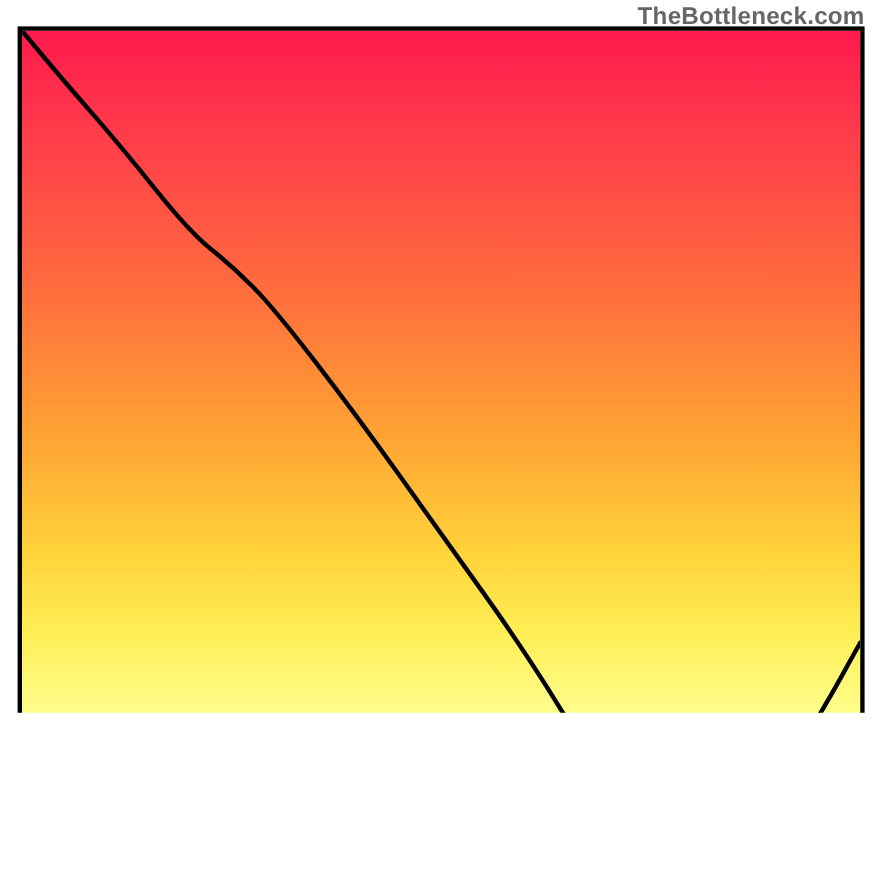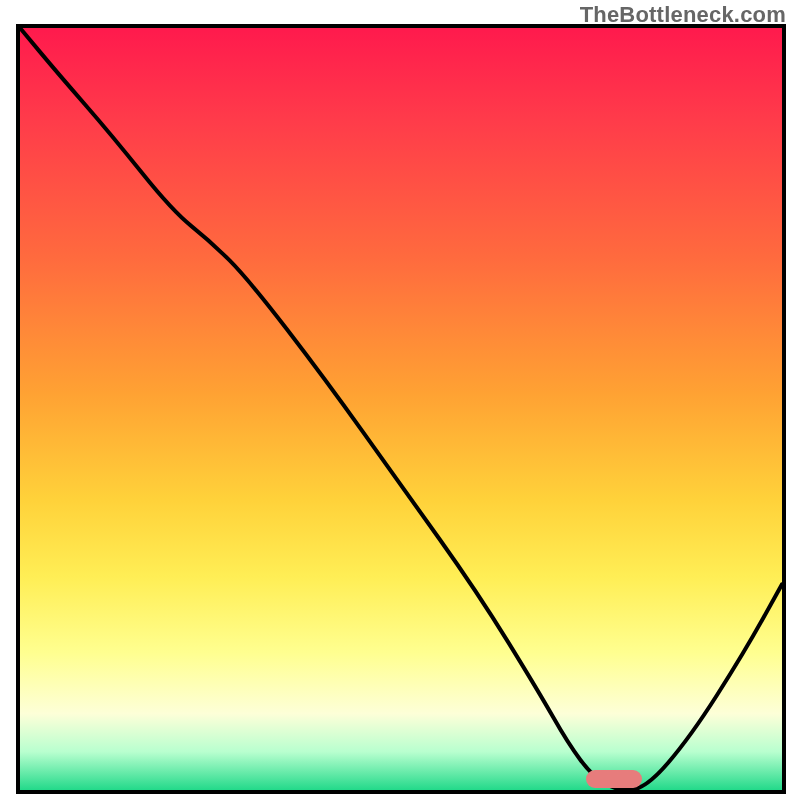--- a/index.html
+++ b/index.html
@@ -6,21 +6,21 @@
     margin: 0;
     padding: 0;
     width: 800px;
     height: 800px;
     background: #ffffff;
     font-family: Arial, Helvetica, sans-serif;
   }
   .canvas {
     position: relative;
     width: 800px;
-    height: 800px;
+    height: 648px;
     overflow: hidden;
   }
   .watermark {
     position: absolute;
     top: 2px;
     right: 14px;
     font-size: 22px;
     font-weight: bold;
     color: #666666;
     letter-spacing: 0.2px;

